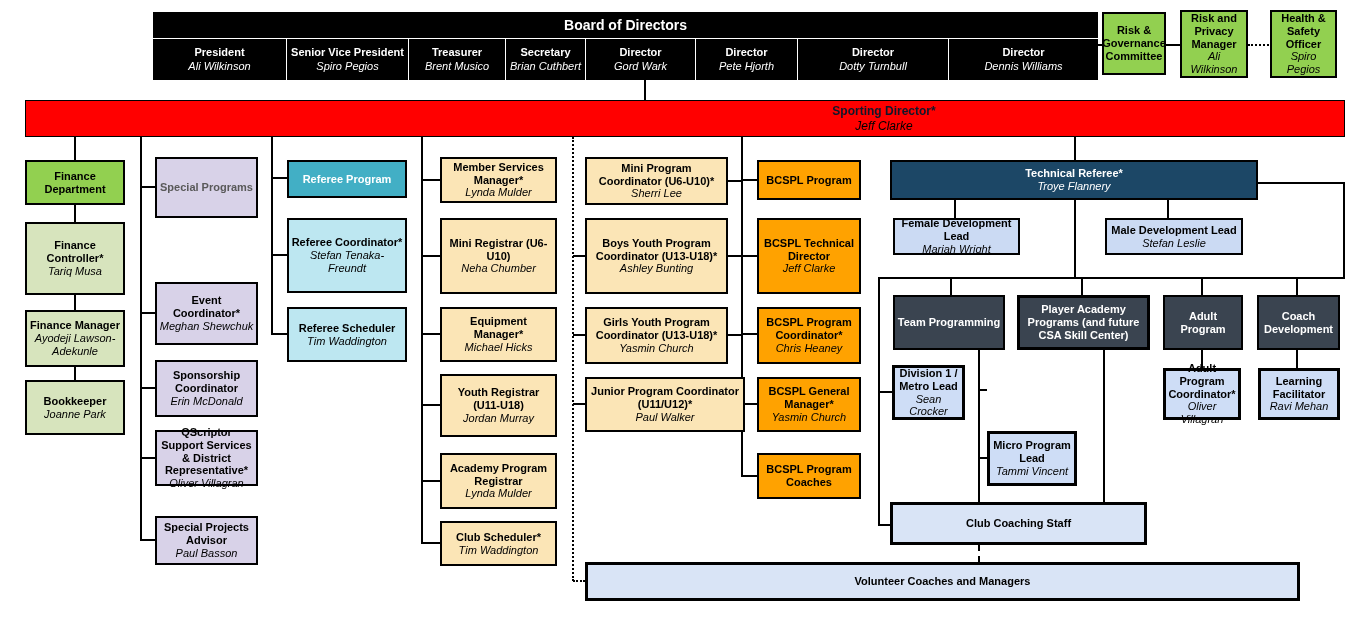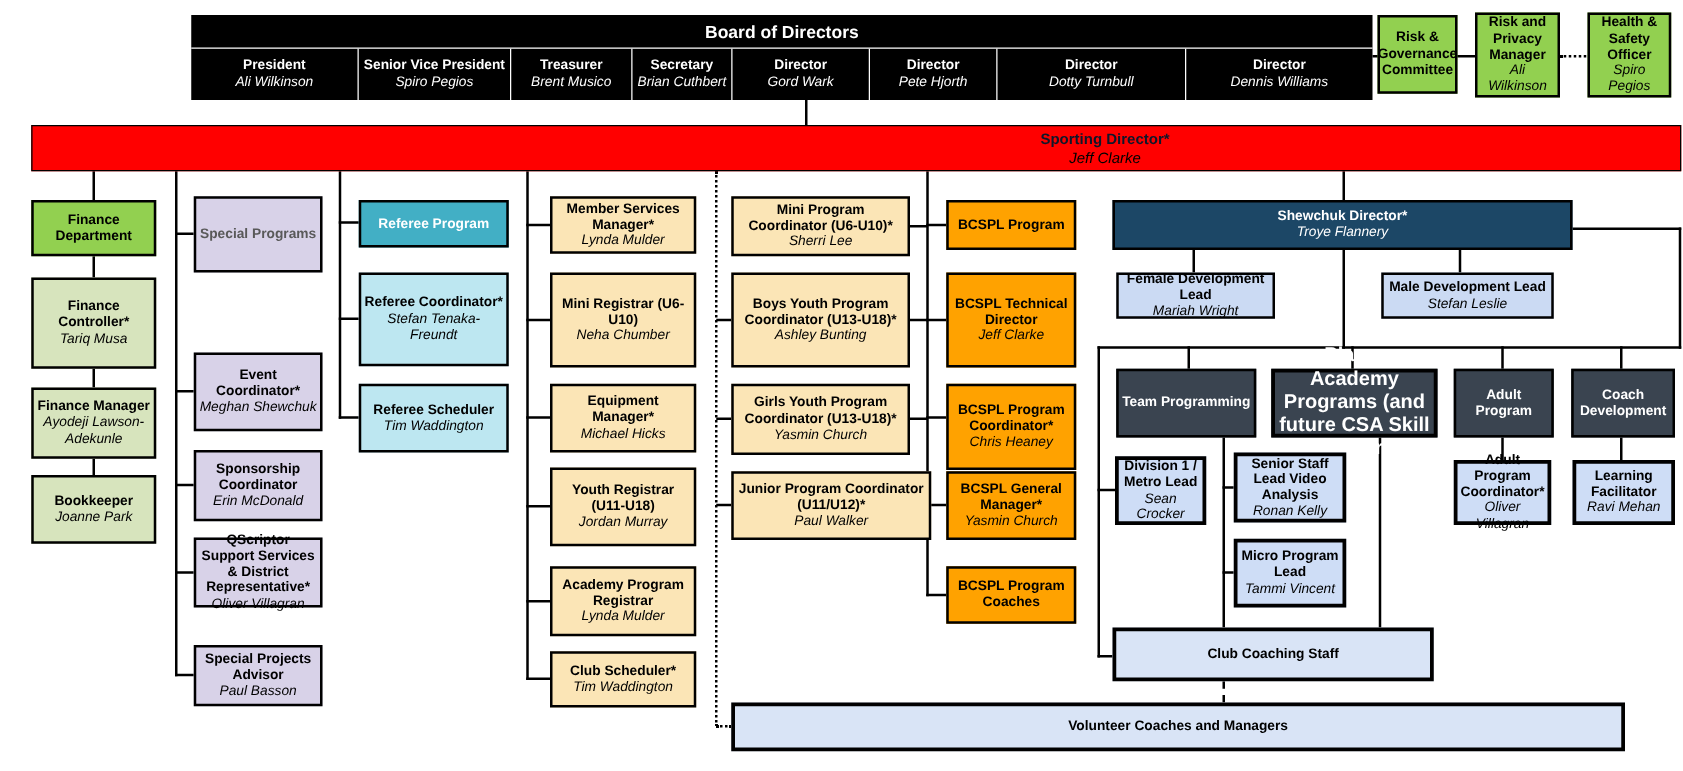--- a/index.html
+++ b/index.html
@@ -6,21 +6,21 @@
   #canvas{position:relative;width:1346px;height:617px;background:#fff;overflow:hidden;}
 
   
   .box{position:absolute;border:2px solid #000;box-sizing:border-box;display:flex;flex-direction:column;
        align-items:center;justify-content:center;text-align:center;padding:1px 2px;background:#fff;line-height:1.16;}
   .box .t{font-weight:700;font-size:11px;color:#000;}
   .box .n{font-style:italic;font-size:11px;color:#000;}
   .b3{border-width:3px;}
   .wt .t,.wt .n{color:#fff;}
   .grayt .t{color:#595959;}
-  .sm .t,.sm .n{font-size:16px;}
+  .sm .t,.sm .n{font-size:11px;}
 
   
   .c-green{background:var(--green_bright);}
   .c-greenlt{background:var(--green_light);}
   .c-lav{background:var(--lavender);}
   .c-teal{background:var(--teal);}
   .c-cyan{background:var(--cyan_light);}
   .c-cream{background:var(--cream);}
   .c-orange{background:var(--orange);}
   .c-navy{background:var(--navy);}
@@ -283,34 +283,34 @@
     <div class="n">Paul Walker</div>
   </div>
 
   <div class="box c-orange" style="left:757px;top:160px;width:104px;height:40px">
     <div class="t">BCSPL Program</div>
   </div>
   <div class="box c-orange" style="left:757px;top:218px;width:104px;height:76px">
     <div class="t">BCSPL Technical Director</div>
     <div class="n">Jeff Clarke</div>
   </div>
-  <div class="box c-orange" style="left:757px;top:307px;width:104px;height:69px">
+  <div class="box c-orange" style="left:757px;top:307px;width:104px;height:57px">
     <div class="t">BCSPL Program Coordinator*</div>
     <div class="n">Chris Heaney</div>
   </div>
   <div class="box c-orange" style="left:757px;top:377px;width:104px;height:55px">
     <div class="t">BCSPL General Manager*</div>
     <div class="n">Yasmin Church</div>
   </div>
   <div class="box c-orange" style="left:757px;top:453px;width:104px;height:46px">
     <div class="t">BCSPL Program Coaches</div>
   </div>
 
   <div class="box c-navy wt" style="left:890px;top:160px;width:368px;height:40px">
-    <div class="t">Shewchuk Director*</div>
+    <div class="t">Technical Referee*</div>
     <div class="n">Troye Flannery</div>
   </div>
   <div class="box c-peri" style="left:893px;top:218px;width:127px;height:37px">
     <div class="t">Female Development Lead</div>
     <div class="n">Mariah Wright</div>
   </div>
   <div class="box c-peri" style="left:1105px;top:218px;width:138px;height:37px">
     <div class="t">Male Development Lead</div>
     <div class="n">Stefan Leslie</div>
   </div>
@@ -325,24 +325,20 @@
     <div class="t">Adult Program</div>
   </div>
   <div class="box c-slate wt" style="left:1257px;top:295px;width:83px;height:55px">
     <div class="t">Coach Development</div>
   </div>
 
   <div class="box c-bluelt b3" style="left:892px;top:365px;width:73px;height:55px">
     <div class="t">Division 1 / Metro Lead</div>
     <div class="n">Sean Crocker</div>
   </div>
-  <div class="box c-bluelt b3" style="left:987px;top:362px;width:90px;height:56px">
-    <div class="t">Senior Staff Lead Video Analysis</div>
-    <div class="n">Ronan Kelly</div>
-  </div>
   <div class="box c-bluelt b3" style="left:987px;top:431px;width:90px;height:55px">
     <div class="t">Micro Program Lead</div>
     <div class="n">Tammi Vincent</div>
   </div>
   <div class="box c-bluelt b3" style="left:1163px;top:368px;width:78px;height:52px">
     <div class="t">Adult Program Coordinator*</div>
     <div class="n">Oliver Villagran</div>
   </div>
   <div class="box c-bluelt b3" style="left:1258px;top:368px;width:82px;height:52px">
     <div class="t">Learning Facilitator</div>

